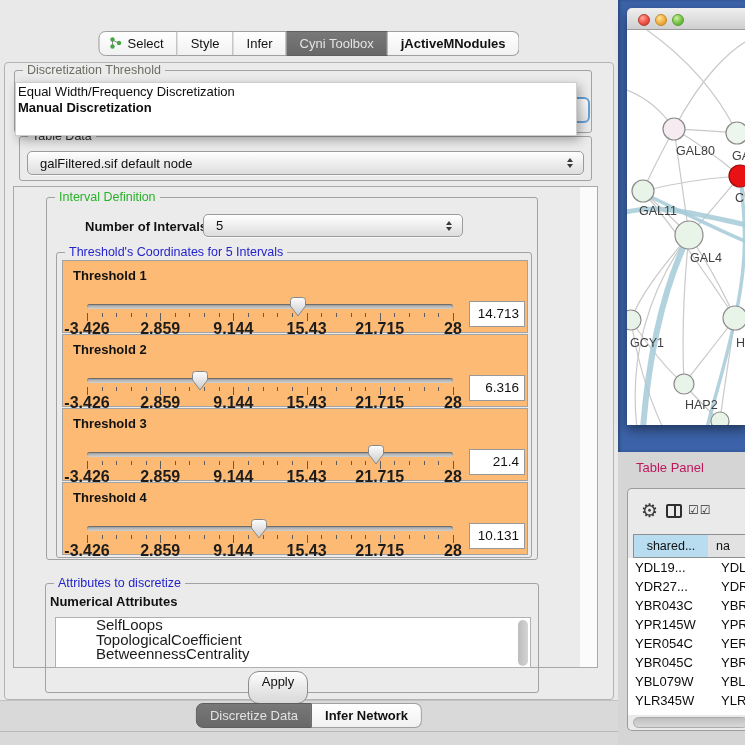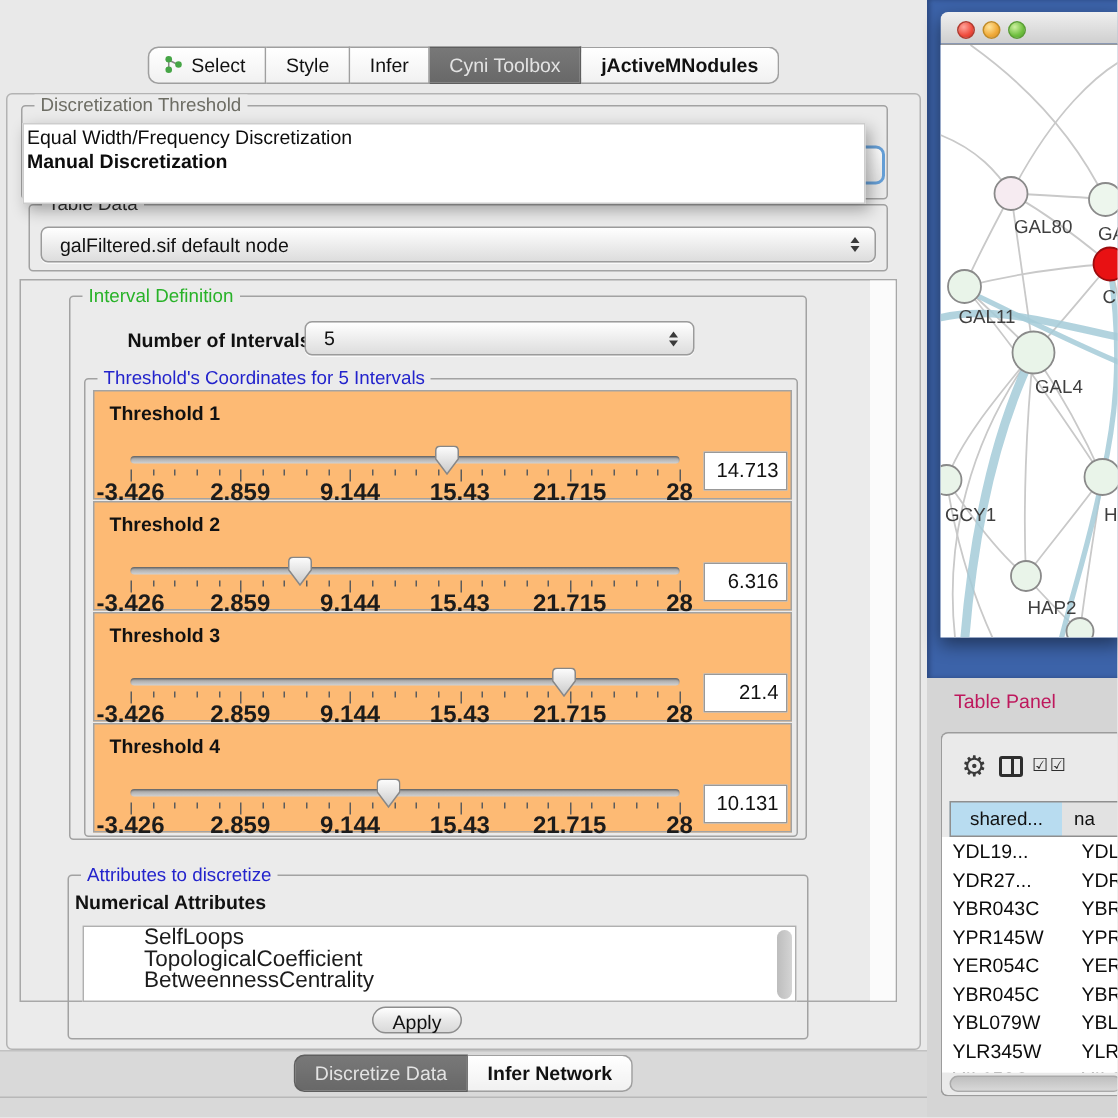--- a/index.html
+++ b/index.html
@@ -73,21 +73,21 @@
   .thr-value { position:absolute; left:406px; top:40px; width:56px; height:26px; background:#ffffff;
                border:1px solid #999; font-size:13.5px; color:#111; text-align:right; line-height:24px; padding-right:5px; }
 
   #attr-group { left:45px; top:583px; width:494px; height:110px; }
   #attr-list-label { left:50px; top:594px; font-size:13px; font-weight:bold; color:#111; }
   #attr-list { left:55px; top:617px; width:476px; height:51px; background:#ffffff; border:1px solid #b0b0b0; overflow:hidden; }
   .attr-item { font-size:15px; color:#1c1c1c; padding-left:16px; height:14.5px; line-height:14.5px; white-space:nowrap;margin-left:24px; }
   #attr-scroll { position:absolute; right:2px; top:2px; width:10px; height:46px; border-radius:5px;
                  background:linear-gradient(90deg,#bdbdbd,#d4d4d4); }
 
-  #apply-btn { left:248px; top:671px; width:60px; height:18px; border:1px solid #8d8d8d; border-radius:11px;
+  #apply-btn { left:248px; top:671px; width:60px; height:33px; border:1px solid #8d8d8d; border-radius:11px;
                background:linear-gradient(#fefefe,#e9e9e9 50%,#d9d9d9); font-size:13px; color:#111;
                text-align:center; line-height:19px; z-index:3; }
 
   #left-bottom { left:0; top:700px; width:618px; height:45px; background:#d9d9d9; border-top:1px solid #c2c2c2; }
   #left-bottom-line { left:0; top:731px; width:618px; height:1px; background:#b8b8b8; }
 
   
   #right-pane { left:618px; top:0; width:127px; height:745px; background:#d5d5d5; }
   #blue-frame { left:0; top:0; width:127px; height:452px; background:#3c63a9; box-shadow:inset 2px 0 3px rgba(0,0,20,.25); }
   #net-window { left:9px; top:8px; width:120px; height:417px; border-radius:5px 0 0 0;

